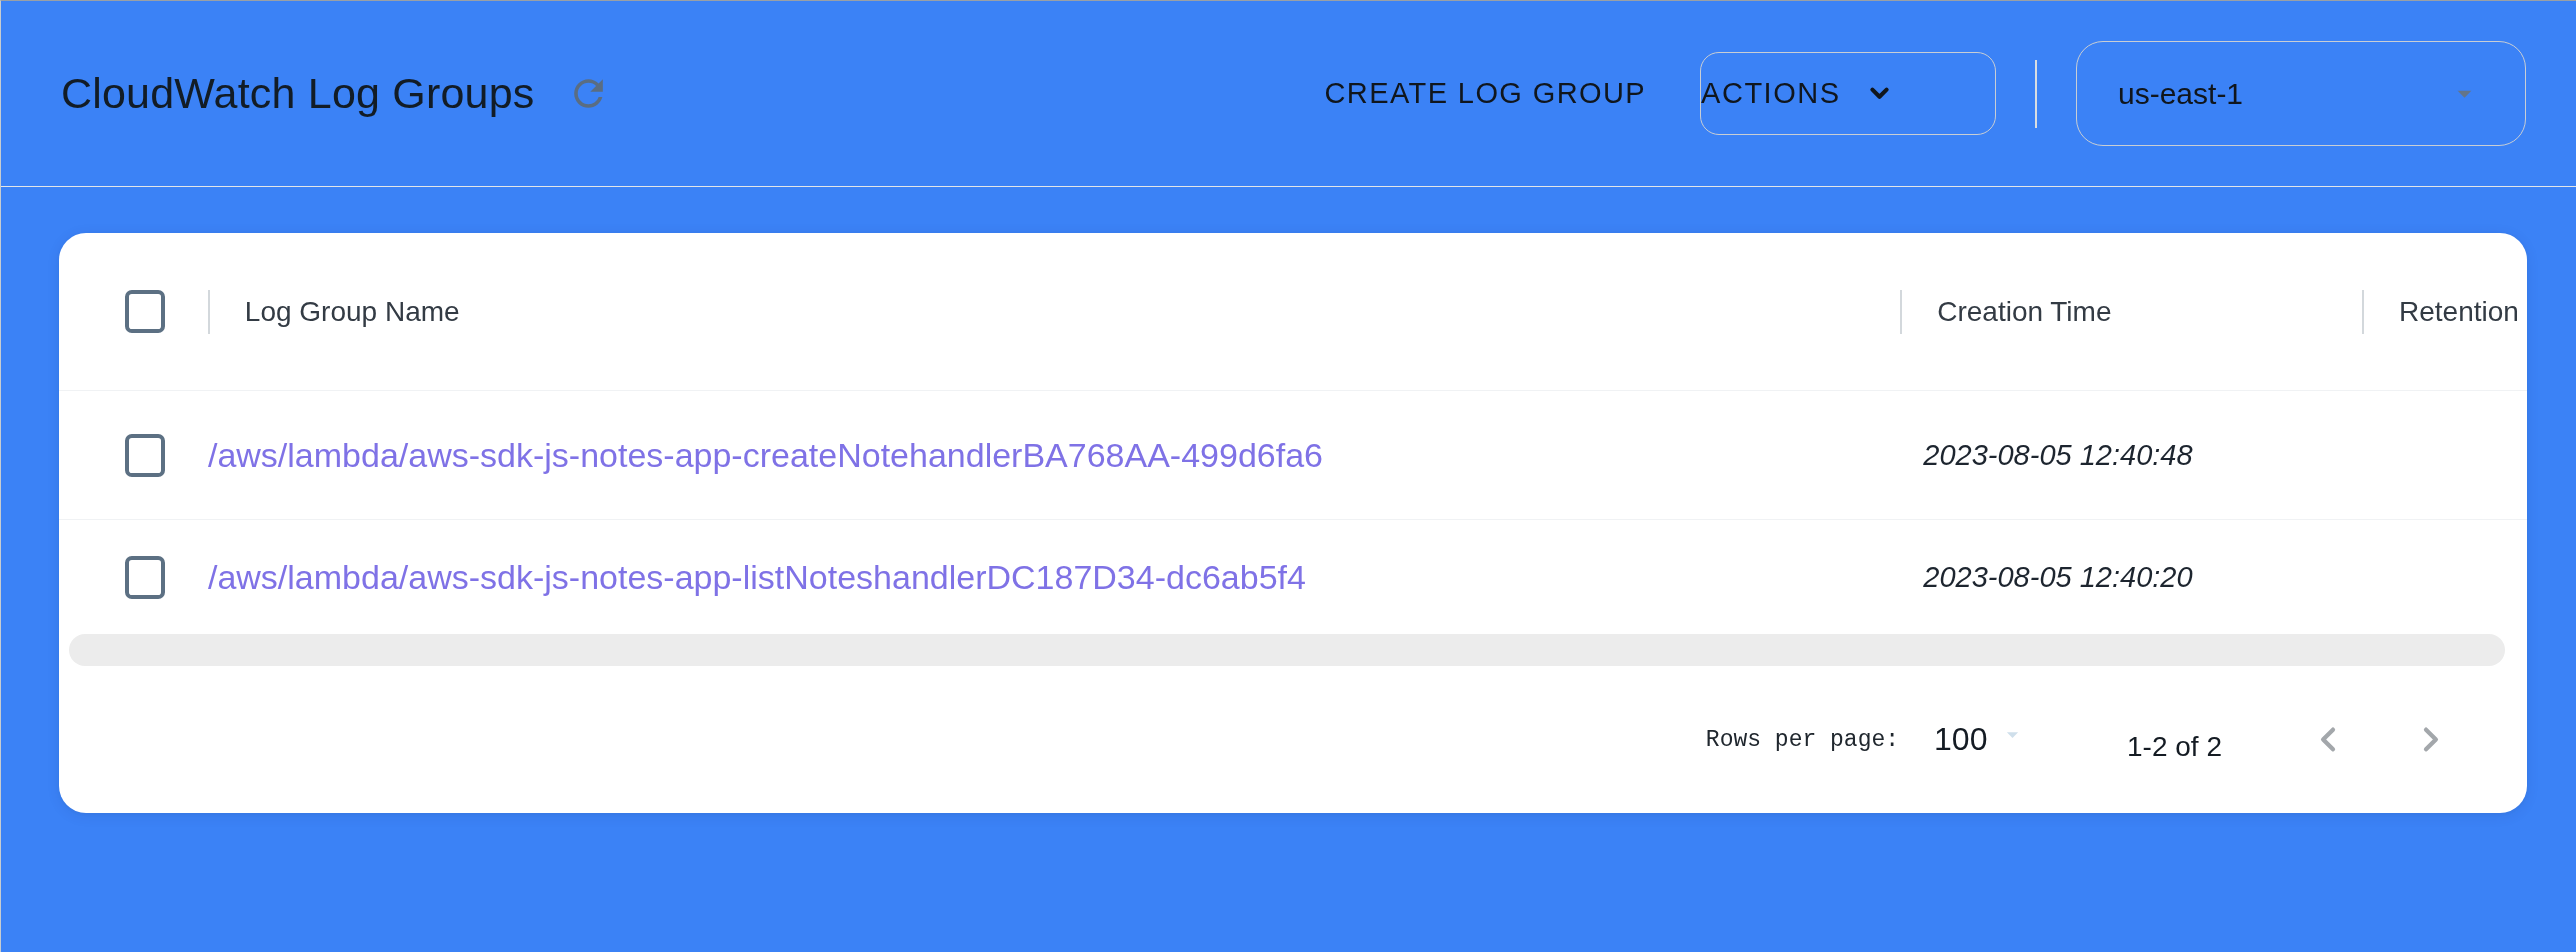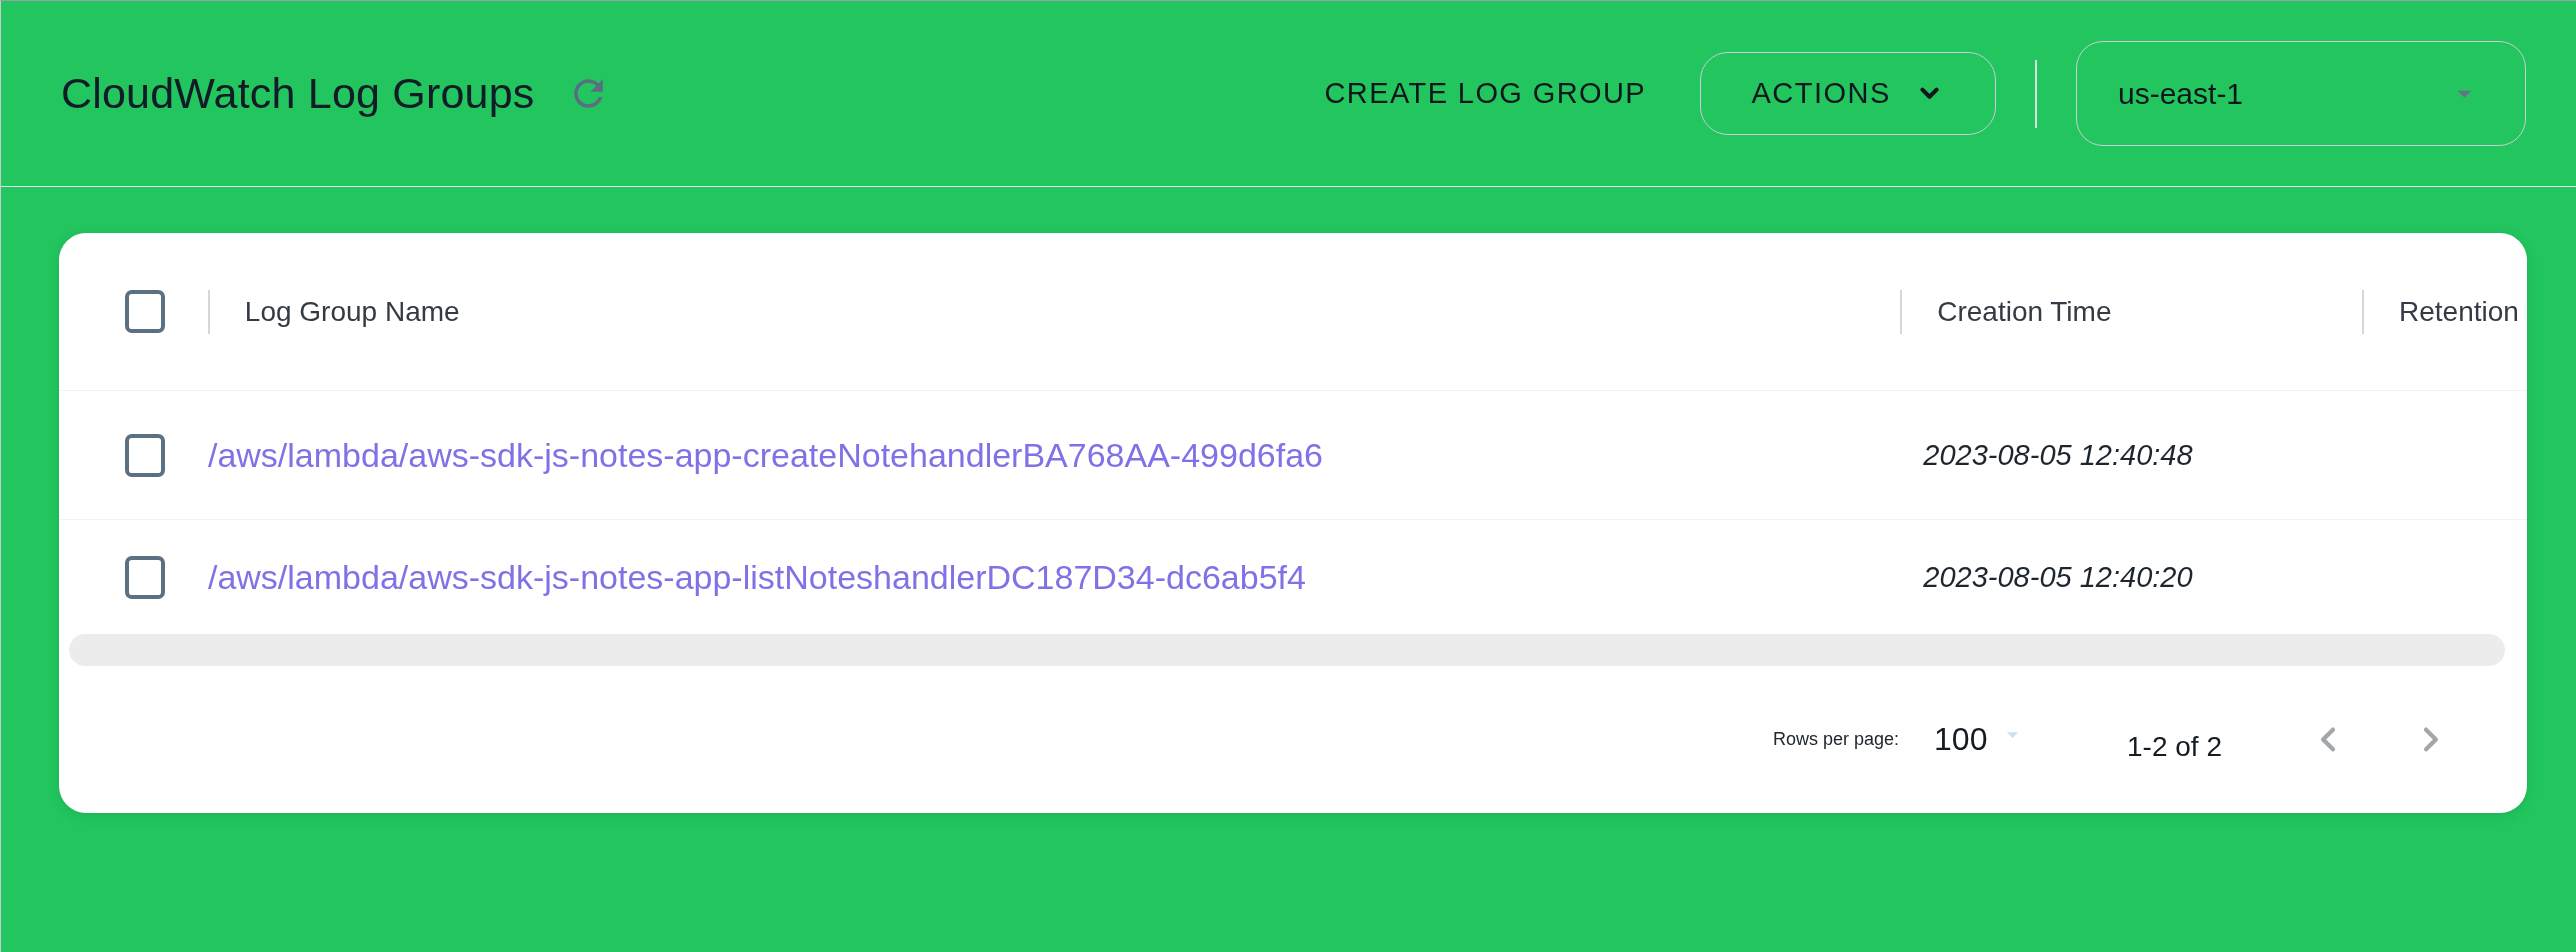--- a/index.html
+++ b/index.html
@@ -7,21 +7,21 @@
   body {
     font-family: "Liberation Sans", "DejaVu Sans", sans-serif;
     background: #f4f7f9;
     color: #131c26;
     overflow: hidden;
   }
   .screen {
     width: 2576px; height: 952px;
     border-top: 1.9px solid #9aa0a6;
     border-left: 1px solid #c7ccd0;
-    background: #22c55e;
+    background: #3b82f6;
   }
 
   
   .topbar {
     height: 186px;
     display: flex;
     align-items: center;
     padding: 0 50px 0 60px;
     border-bottom: 1.9px solid #e2e6e9;
   }
@@ -43,25 +43,25 @@
     background: none; border: none; cursor: pointer;
     font-family: inherit;
     font-size: 29px; font-weight: 500;
     letter-spacing: 1.4px;
     color: #10161d;
     padding: 17.4px 27px;
   }
   .outline-btn {
     background: transparent;
     border: 1.9px solid #c9ced4;
-    border-radius: 28px;
+    border-radius: 19px;
     height: 83px;
     min-width: 296px;
     margin-left: 27px;
-    display: flex; align-items: center; justify-content: center;
+    display: flex; align-items: center; 
     gap: 23px;
     cursor: pointer;
     font-family: inherit;
     font-size: 29px; font-weight: 500;
     letter-spacing: 1.5px;
     color: #10161d;
   }
   .outline-btn svg { width: 31px; height: 31px; stroke: #10161d; stroke-width: 3.2; fill: none; }
   .vdivider {
     width: 1.9px; height: 68px;
@@ -132,21 +132,21 @@
     background: #ececec;
     cursor: pointer;
   }
 
   
   .pagination {
     height: 147px;
     display: flex; align-items: center; justify-content: flex-end;
     padding-right: 72px;
   }
-  .rpp-label { font-size: 18px; color: #20272e; }
+  .rpp-label { font-size: 23px; color: #20272e; font-family: Liberation Mono, monospace; }
   .rpp-select {
     display: flex; 
     margin-left: 35px;
     cursor: pointer;
     background: none; border: none; font-family: inherit;
   }
   .rpp-value { font-size: 32px; color: #141b23; }
   .rpp-select svg { width: 27px; height: 27px; fill: #cfdfeb; margin-left: 11.6px; }
   .range-label { font-size: 28px; color: #141b23; margin-left: 101px; margin-top: 15px; }
   .page-btn {

